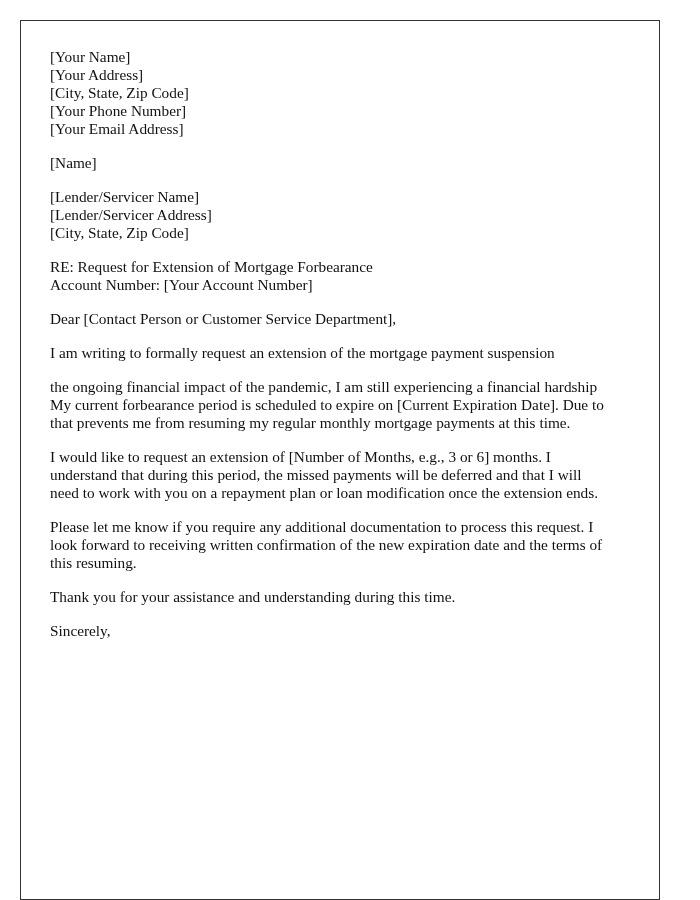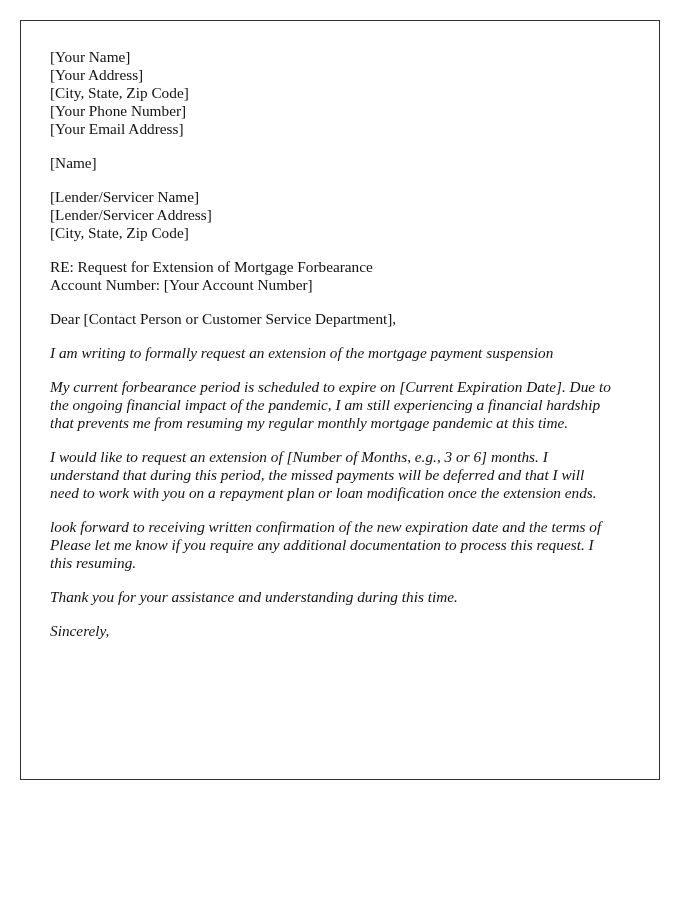--- a/index.html
+++ b/index.html
@@ -1,36 +1,36 @@
 <!DOCTYPE html>
 <html><head>
   <meta charset="utf-8">
   <style>
     html, body { margin: 0; padding: 0; background: #ffffff; }
     body { width: 700px; height: 900px; position: relative; overflow: hidden; }
     .page {
       position: absolute;
       left: 20px; top: 20px;
-      width: 640px; height: 760px;
+      width: 640px; height: 880px;
       border: 1px solid #333333;
       box-sizing: border-box;
       background: #ffffff;
     }
     .content {
       position: absolute;
       left: 29px; top: 27px;
       width: 590px;
       font-family: "Liberation Serif", "DejaVu Serif", serif;
       font-size: 15.3px;
       line-height: 18px;
       color: #111111;
     }
     .block { margin: 0 0 16px 0; }
     .line { display: block; white-space: nowrap; }
-    p { margin: 0 0 16px 0; font-style: italic; }
+    p { margin: 0 0 16px 0; }
   </style>
 </head>
 <body>
 
 <div class="page">
   <div class="content">
 
     <div class="block">
       <span class="line">[Your Name]</span>
       <span class="line">[Your Address]</span>
@@ -56,34 +56,34 @@
 
     <div class="block">
       <span class="line">Dear [Contact Person or Customer Service Department],</span>
     </div>
 
     <p>
       <span class="line">I am writing to formally request an extension of the mortgage payment suspension</span>
     </p>
 
     <p>
+      <span class="line">the ongoing financial impact of the pandemic, I am still experiencing a financial hardship</span>
       <span class="line">My current forbearance period is scheduled to expire on [Current Expiration Date]. Due to</span>
-      <span class="line">the ongoing financial impact of the pandemic, I am still experiencing a financial hardship</span>
-      <span class="line">that prevents me from resuming my regular monthly mortgage pandemic at this time.</span>
+      <span class="line">that prevents me from resuming my regular monthly mortgage payments at this time.</span>
     </p>
 
     <p>
       <span class="line">I would like to request an extension of [Number of Months, e.g., 3 or 6] months. I</span>
       <span class="line">understand that during this period, the missed payments will be deferred and that I will</span>
       <span class="line">need to work with you on a repayment plan or loan modification once the extension ends.</span>
     </p>
 
     <p>
+      <span class="line">Please let me know if you require any additional documentation to process this request. I</span>
       <span class="line">look forward to receiving written confirmation of the new expiration date and the terms of</span>
-      <span class="line">Please let me know if you require any additional documentation to process this request. I</span>
       <span class="line">this resuming.</span>
     </p>
 
     <p>
       <span class="line">Thank you for your assistance and understanding during this time.</span>
     </p>
 
     <p>
       <span class="line">Sincerely,</span>
     </p>

